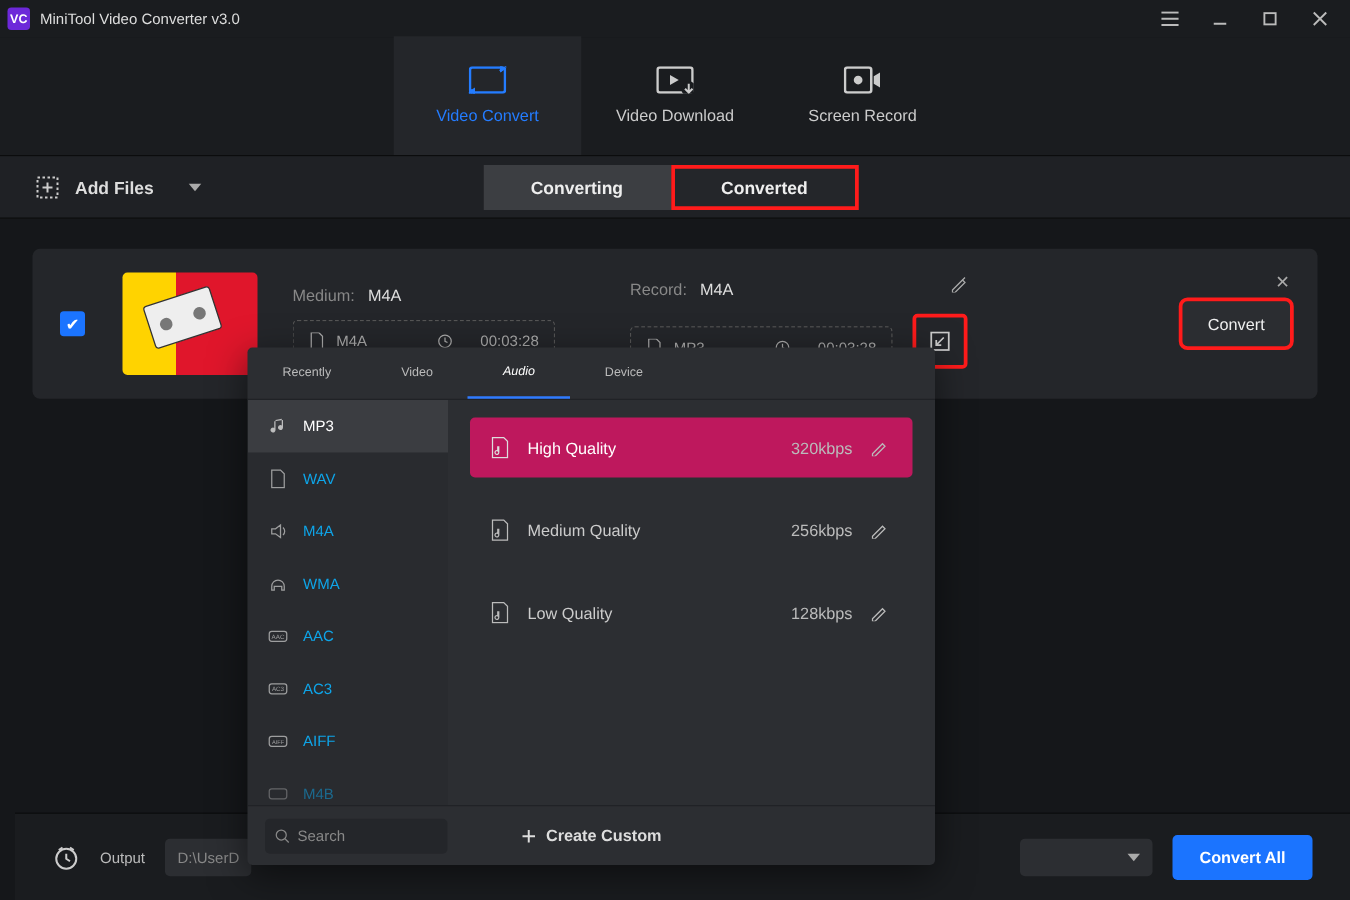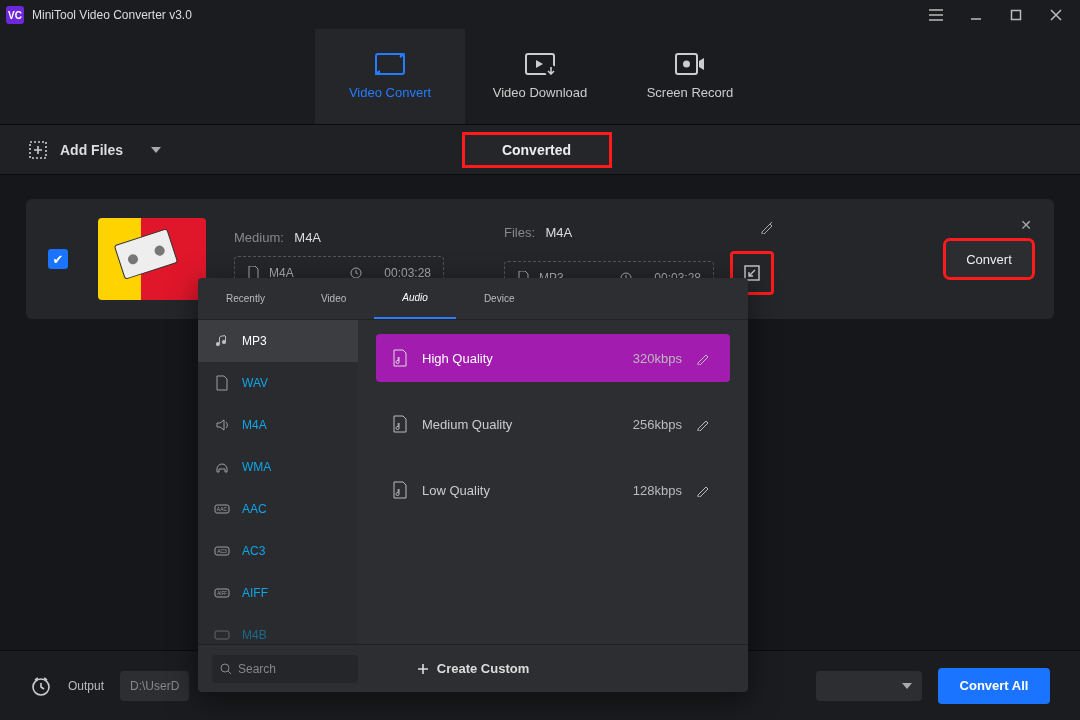--- a/index.html
+++ b/index.html
@@ -60,30 +60,30 @@
   .poptab { flex:none; padding:0 28px; display:flex;align-items:center; font-size:10px; color:#bbb;}
   .poptab.active { color:#fff; border-bottom:2px solid #2f7bff;font-style:italic;}
   .popbody { flex:1; display:flex; min-height:0;}
   .fmtlist { width:160px; background:#292b2f; overflow-y:auto; position:relative;}
   .fmtlist::-webkit-scrollbar{width:6px;} .fmtlist::-webkit-scrollbar-thumb{background:#4a4c50;border-radius:3px;}
   .fmtitem { height:42px; display:flex; align-items:center; gap:12px; padding:0 16px; font-size:12px; color:#0ea5e9;}
   .fmtitem.sel { background:#3b3d41; color:#fff;}
   .fmtitem .fi { width:16px;height:16px; opacity:.8;}
   .qual { flex:1; padding:14px 18px; display:flex; flex-direction:column; gap:18px; overflow:auto;}
   .qrow { height:48px; border-radius:4px; display:flex; align-items:center; padding:0 16px; gap:14px; font-size:13px; color:#ccc;}
-  .qrow.sel { background:#a21caf; color:#fff;}
+  .qrow.sel { background:#be185d; color:#fff;}
   .qrow .qlabel { flex:1; }
   .qrow .qrate { width:70px; text-align:right; color:#bbb;}
   .qrow .qedit { width:18px; text-align:center; color:#bbb;}
   .popfoot { height:48px; border-top:1px solid #202226; display:flex; align-items:center; padding:0 14px;}
   .searchbox { width:146px; height:28px; background:#24262a; border-radius:4px; display:flex;align-items:center;padding:0 8px;gap:6px;color:#888;font-size:12px;}
   .createcustom { margin:0 auto; display:flex;align-items:center; gap:8px; font-size:13px; color:#ddd; font-weight:600;}
 
   
-  .bottombar { position:absolute; left:0; right:0; bottom:0; height:70px; background:#1a1c1f; display:flex; align-items:center; padding:0 30px; gap:16px; border-top:1px solid #0a0b0c;}
+  .bottombar { position:absolute; left:12px; right:0; bottom:0; height:70px; background:#1a1c1f; display:flex; align-items:center; padding:0 30px; gap:16px; border-top:1px solid #0a0b0c;}
   .bottombar .outlbl { font-size:12px; color:#bbb;}
   .outpath { height:30px; background:#2c2e32; border-radius:4px; padding:0 10px; font-size:12px; color:#888; display:flex;align-items:center; min-width:54px;}
   .dropdown { width:106px;height:30px;background:#2c2e32;border-radius:4px;display:flex;align-items:center;justify-content:flex-end;padding:0 10px;}
   .dropdown .dcaret{width:0;height:0;border-left:5px solid transparent;border-right:5px solid transparent;border-top:6px solid #aaa;}
   .convertall { margin-left:auto; width:112px;height:36px;background:#1b74ff;color:#fff;font-size:13px;font-weight:700;border-radius:4px;display:flex;align-items:center;justify-content:center;}
 
   
   svg { display:block; }
 </style>
 </head>
@@ -148,20 +148,21 @@
 <div class="toolbar">
   <div class="addfiles">
     <svg width="20" height="20">
         <rect x="2" y="2" width="16" height="16" fill="none" stroke="#ccc" stroke-width="1.6" stroke-dasharray="2 2"></rect>
         <path d="M10 6v8M6 10h8" stroke="#ccc" stroke-width="1.6"></path>
       </svg>
     <span>Add Files</span>
     <span class="caret"></span>
   </div>
   <div class="togglewrap">
+    <div class="toggle active">Converting</div>
     <div class="toggle highlight-red">Converted</div>
   </div>
   <div style="width:140px"></div>
 </div>
 
 <div class="content">
   <div class="filecard">
     <div class="check">✔</div>
     <div class="thumb">
         <div class="cassette"></div>
@@ -179,21 +180,21 @@
             <svg width="12" height="12">
               <circle cx="6" cy="6" r="5" fill="none" stroke="#aaa"></circle>
               <path d="M6 3v3l2 1" stroke="#aaa" fill="none"></path>
             </svg>
             <span>00:03:28</span>
           </span>
       </div>
     </div>
 
     <div class="tgtblock">
-      <span class="lbl">Files:</span>
+      <span class="lbl">Record:</span>
       <span class="val">M4A</span>
       <span class="pencil">
         <svg width="14" height="14">
             <path d="M2 12l8-8 2 2-8 8H2v-2zM10 4l2-2" stroke="#aaa" fill="none"></path>
           </svg>
       </span>
       <div class="tgttrack">
         <div class="track">
           <svg width="12" height="14">
               <path d="M2 0h6l3 3v11H2z" fill="none" stroke="#aaa"></path>

